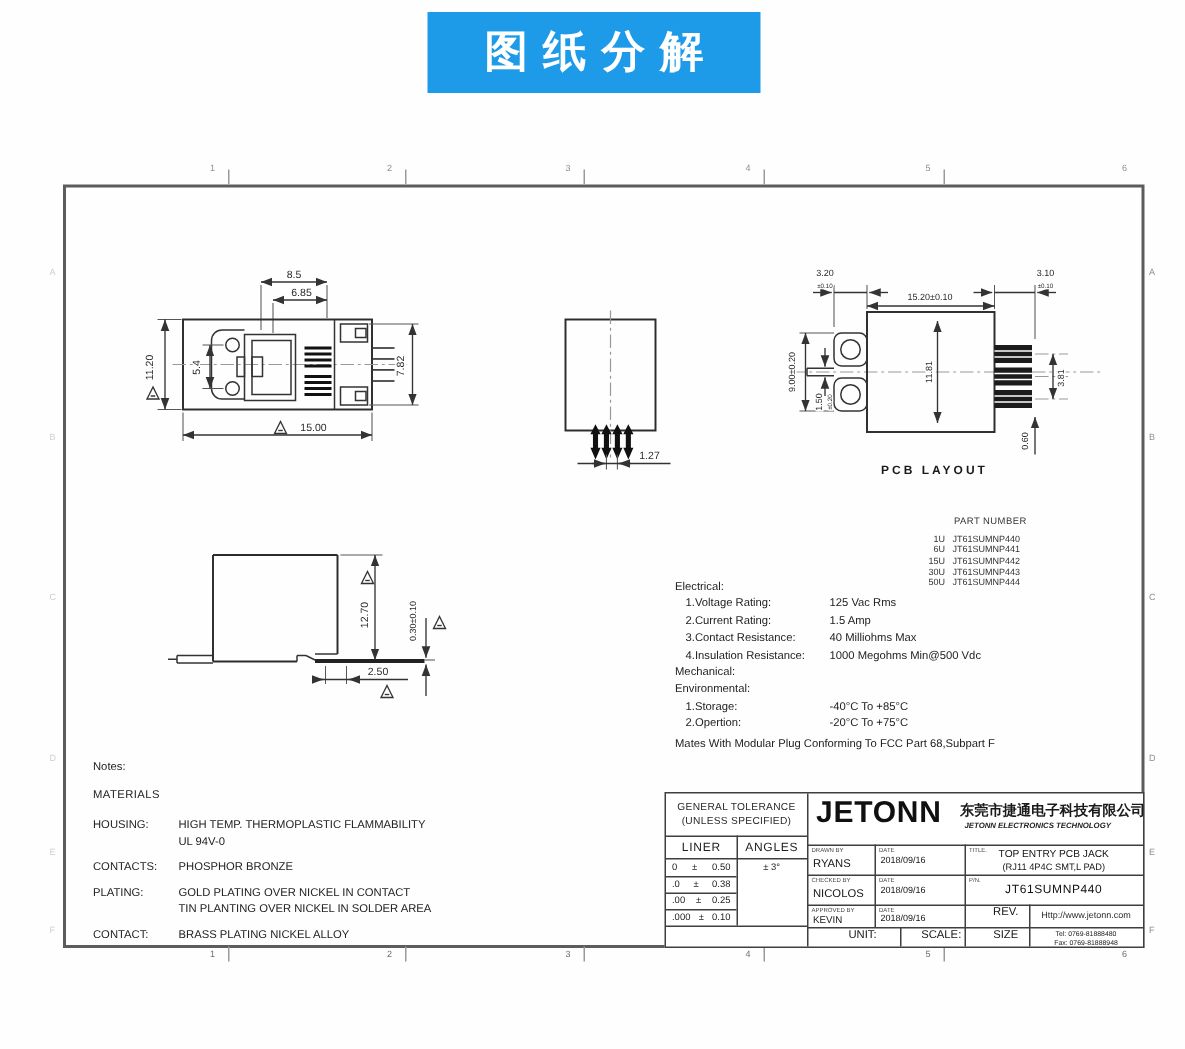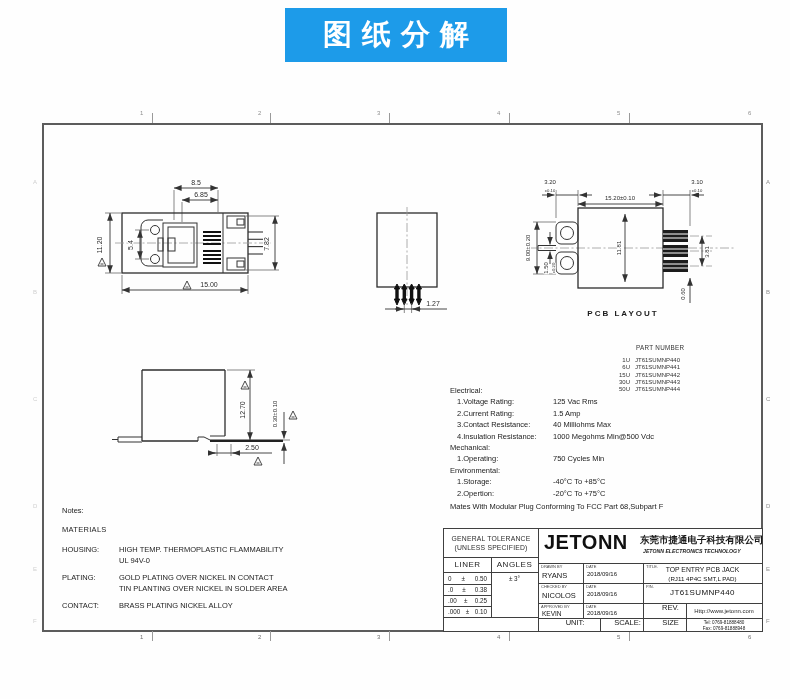--- a/index.html
+++ b/index.html
@@ -346,42 +346,42 @@
       </div>
     <div class="spec-item">
         <span class="spec-label">3.Contact Resistance:</span>
         <span>40 Milliohms Max</span>
       </div>
     <div class="spec-item">
         <span class="spec-label">4.Insulation Resistance:</span>
         <span>1000 Megohms Min@500 Vdc</span>
       </div>
     <div>Mechanical:</div>
-    <div class="spec-item">
-        <span class="spec-label">1.Operating:</span>
-        <span>750 Cycles Min</span>
-      </div>
     <div>Environmental:</div>
     <div class="spec-item">
         <span class="spec-label">1.Storage:</span>
         <span>-40°C To +85°C</span>
       </div>
     <div class="spec-item">
         <span class="spec-label">2.Opertion:</span>
         <span>-20°C To +75°C</span>
       </div>
     <div class="spec-foot">Mates With Modular Plug Conforming To FCC Part 68,Subpart F</div>
   </div>
 
   <div class="notes">
     <div class="notes-title">Notes:</div>
     <div class="notes-materials">MATERIALS</div>
     <div class="note-row">
       <span class="note-label">HOUSING:</span>
       <span><span>HIGH TEMP. THERMOPLASTIC FLAMMABILITY</span><br><span>UL 94V-0</span></span>
+    </div>
+    <div class="note-row">
+      <span class="note-label">CONTACTS:</span>
+      <span>PHOSPHOR BRONZE</span>
     </div>
     <div class="note-row">
       <span class="note-label">PLATING:</span>
       <span><span>GOLD PLATING OVER NICKEL IN CONTACT</span><br><span>TIN PLANTING OVER NICKEL IN SOLDER AREA</span></span>
     </div>
     <div class="note-row">
       <span class="note-label">CONTACT:</span>
       <span>BRASS PLATING NICKEL ALLOY</span>
     </div>
   </div>

